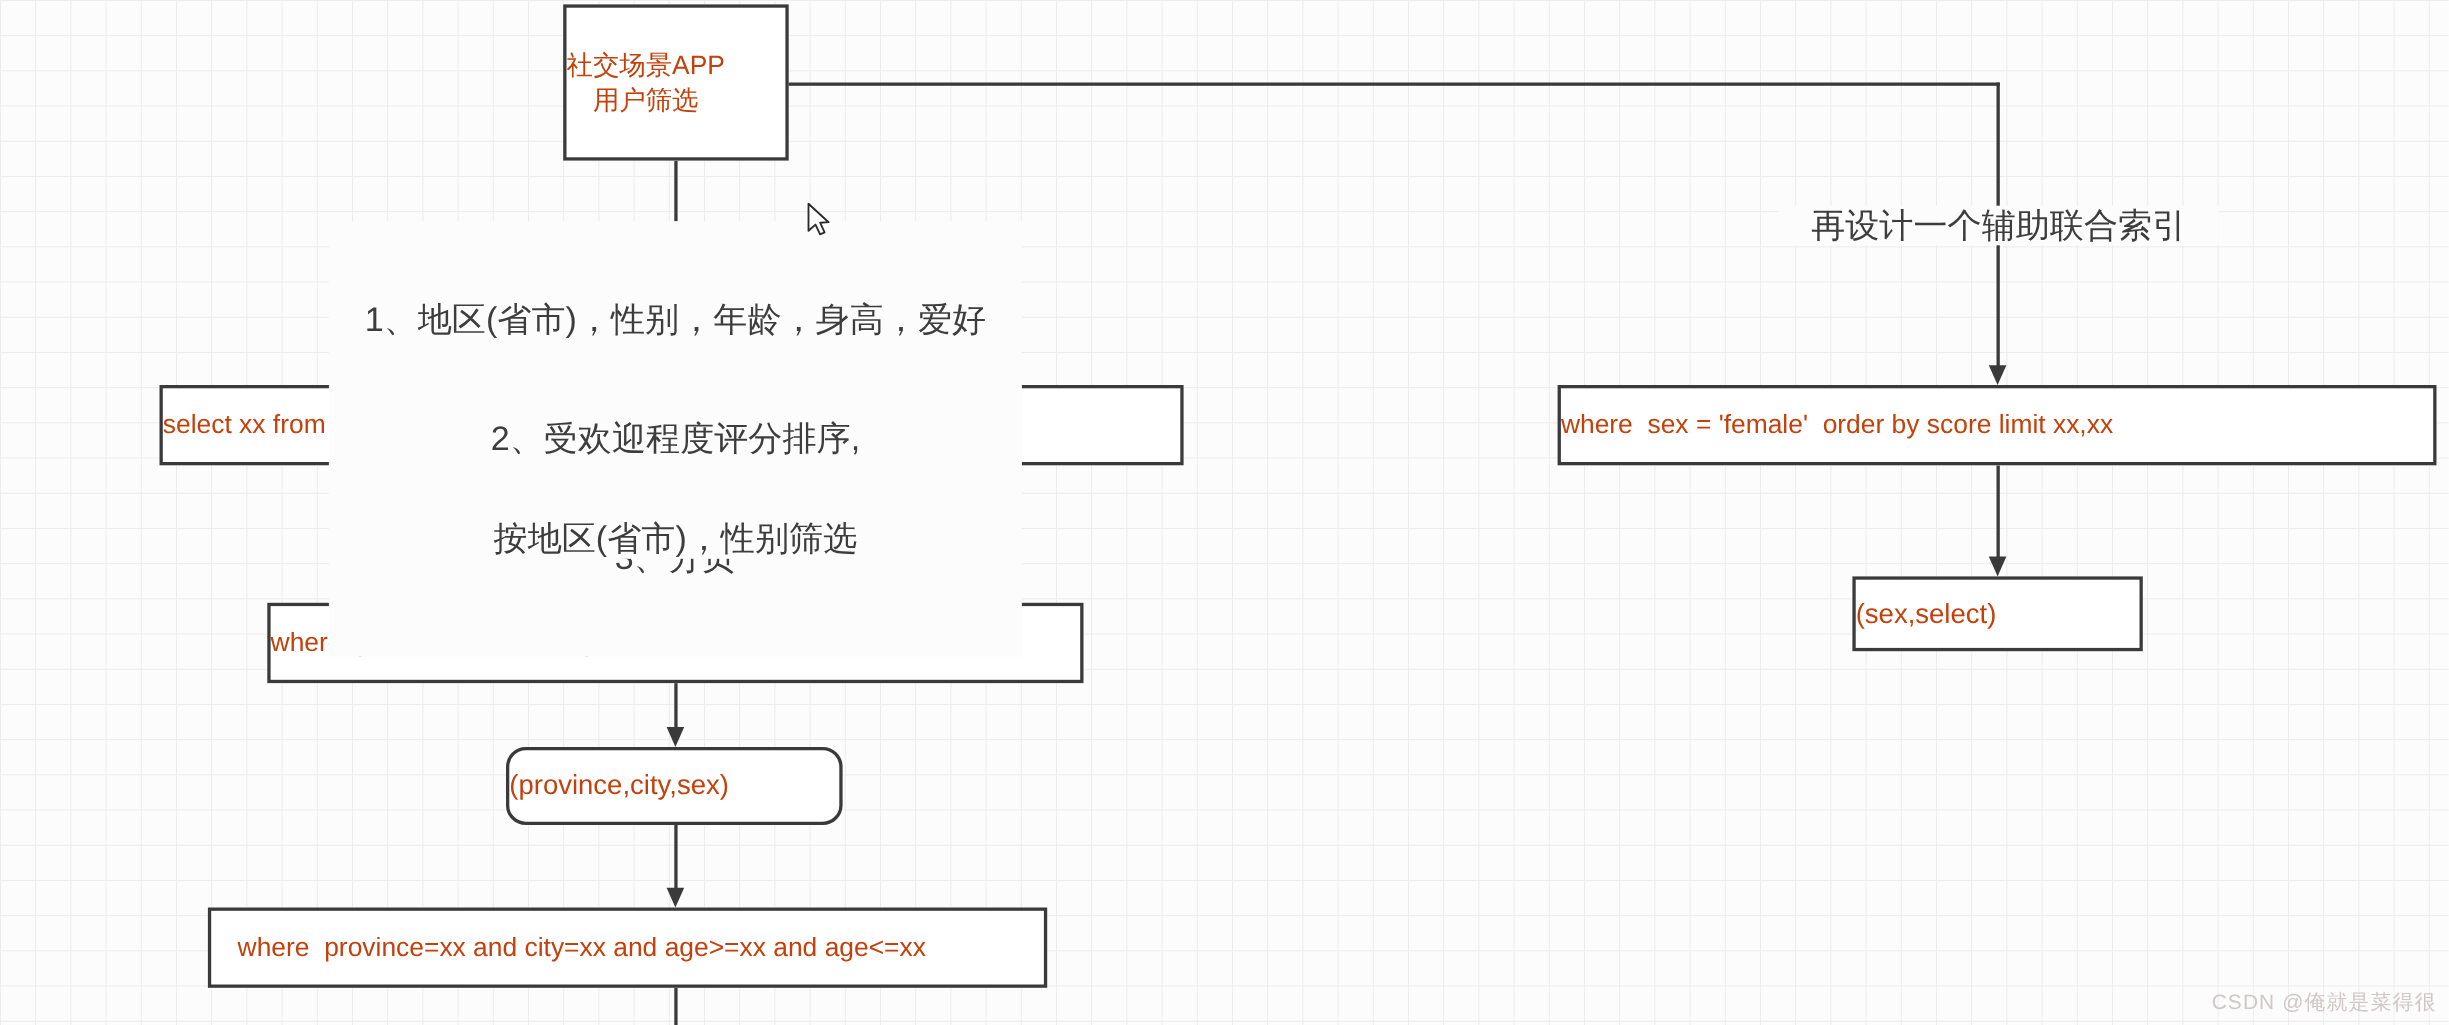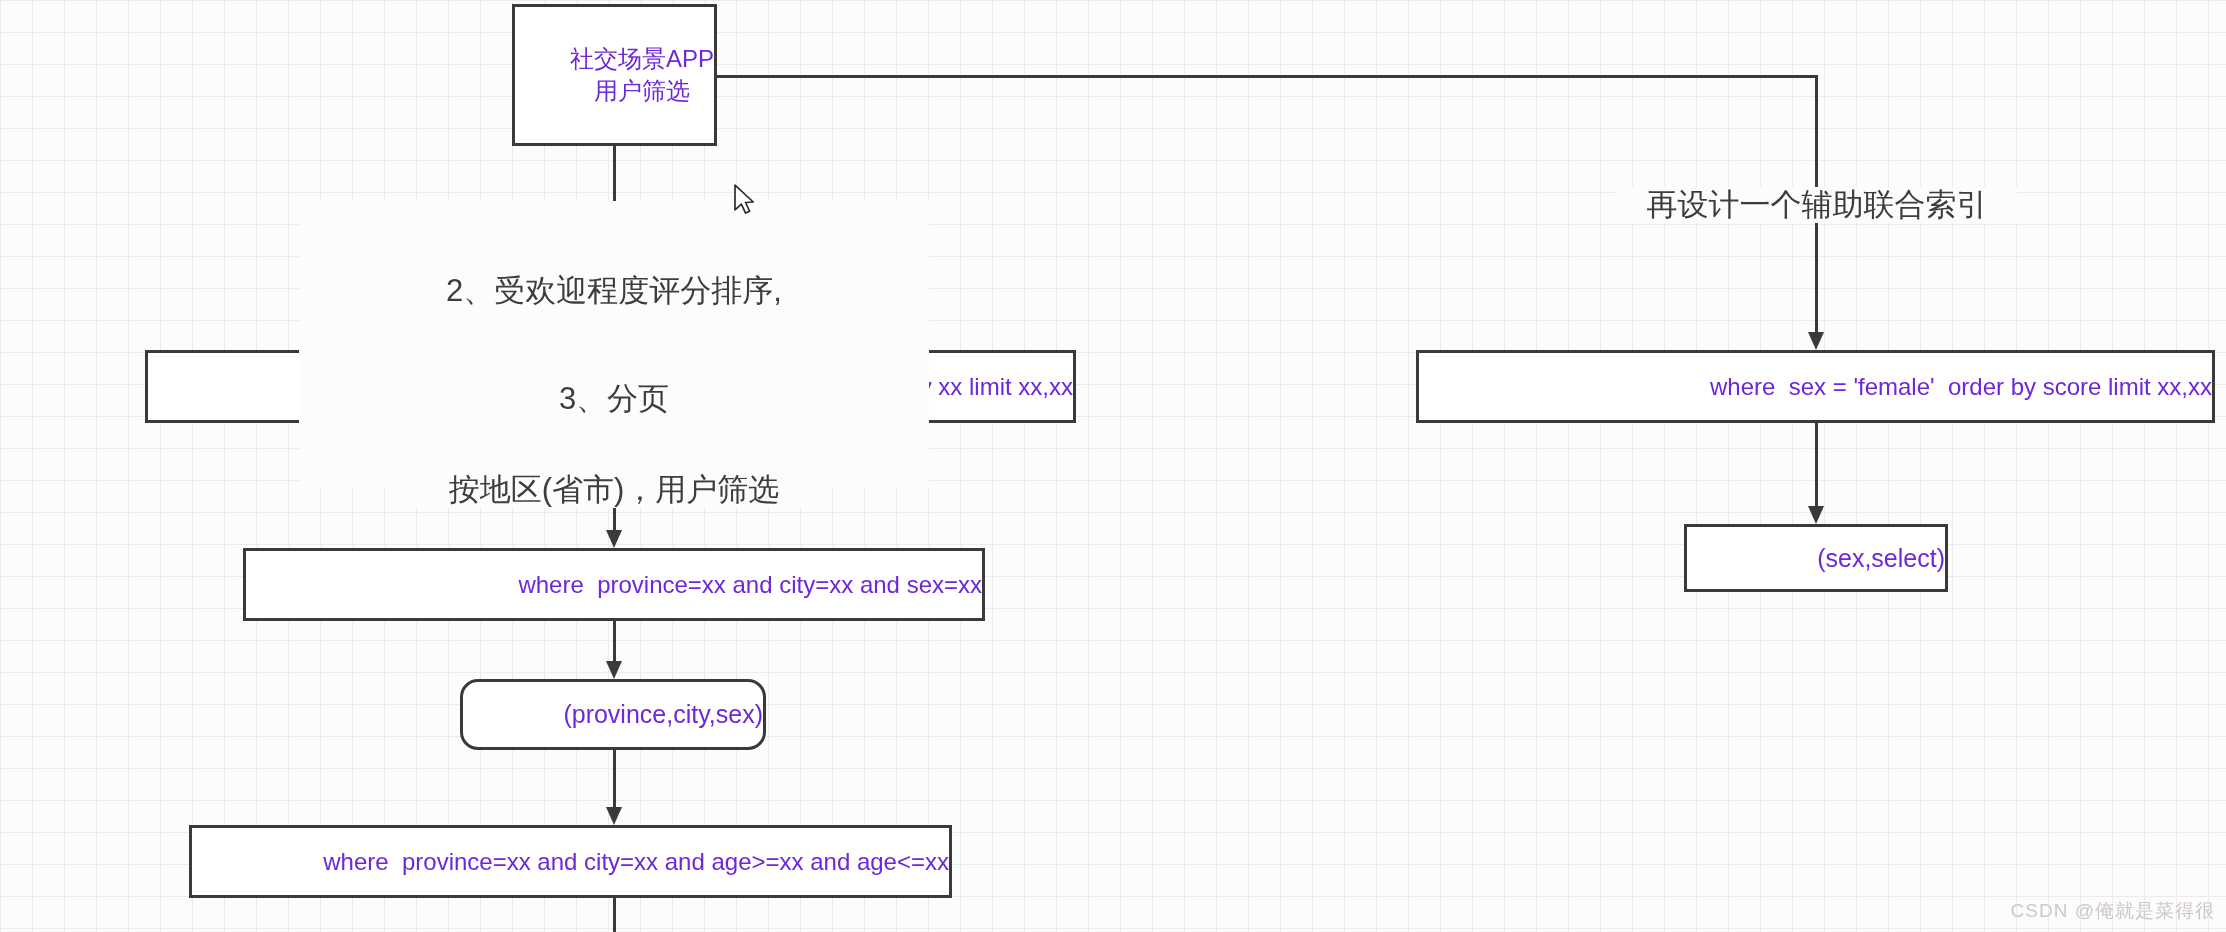--- a/index.html
+++ b/index.html
@@ -16,24 +16,24 @@
     font-family: "Liberation Sans", "DejaVu Sans", sans-serif;
     color: #3d3d3d;
   }
   .box {
     position: absolute;
     box-sizing: border-box;
     background: #ffffff;
     border: 3px solid #3a3a3a;
     display: flex;
     align-items: center;
-    justify-content: flex-end;
+    justify-content: flex-start;
     text-align: center;
     font-size: 24px;
-    color: #6d28d9;
+    color: #c2410c;
   }
   .box .label { white-space: pre; }
   .vline { position: absolute; width: 3px; background: #3a3a3a; }
   .hline { position: absolute; height: 3px; background: #3a3a3a; }
   .arrow-down {
     position: absolute;
     width: 0; height: 0;
     border-left: 8px solid transparent;
     border-right: 8px solid transparent;
     border-top: 18px solid #3a3a3a;
@@ -108,25 +108,26 @@
 
   <div class="box" style="left:1416px; top:350px; width:799px; height:73px;">
     <span class="label">where  sex = 'female'  order by score limit xx,xx</span>
   </div>
 
   <div class="box" style="left:1684px; top:524px; width:264px; height:68px; font-size:25px;">
     <span class="label">(sex,select)</span>
   </div>
 
   <div class="note" style="left:299px; top:201px; width:630px;">
+    <div>1、地区(省市)，性别，年龄，身高，爱好</div>
     <div>2、受欢迎程度评分排序,</div>
     <div>3、分页</div>
   </div>
 
-  <div class="note" style="left:414px; top:472px; width:400px;">按地区(省市)，用户筛选</div>
+  <div class="note" style="left:414px; top:472px; width:400px;">按地区(省市)，性别筛选</div>
 
   <div class="note" style="left:1617px; top:187px; width:400px;">再设计一个辅助联合索引</div>
 
   <svg class="cursor" width="22" height="30" viewBox="0 0 17 25">
     <path d="M1,1 L1,21.5 L6.3,16.8 L9.8,24.2 L13.2,22.7 L9.8,15.4 L16.2,15 Z" fill="#ffffff" stroke="#2b2b2b" stroke-width="1.4" stroke-linejoin="round"></path>
   </svg>
 
   <div class="watermark">CSDN @俺就是菜得很</div>
 
 </div>

